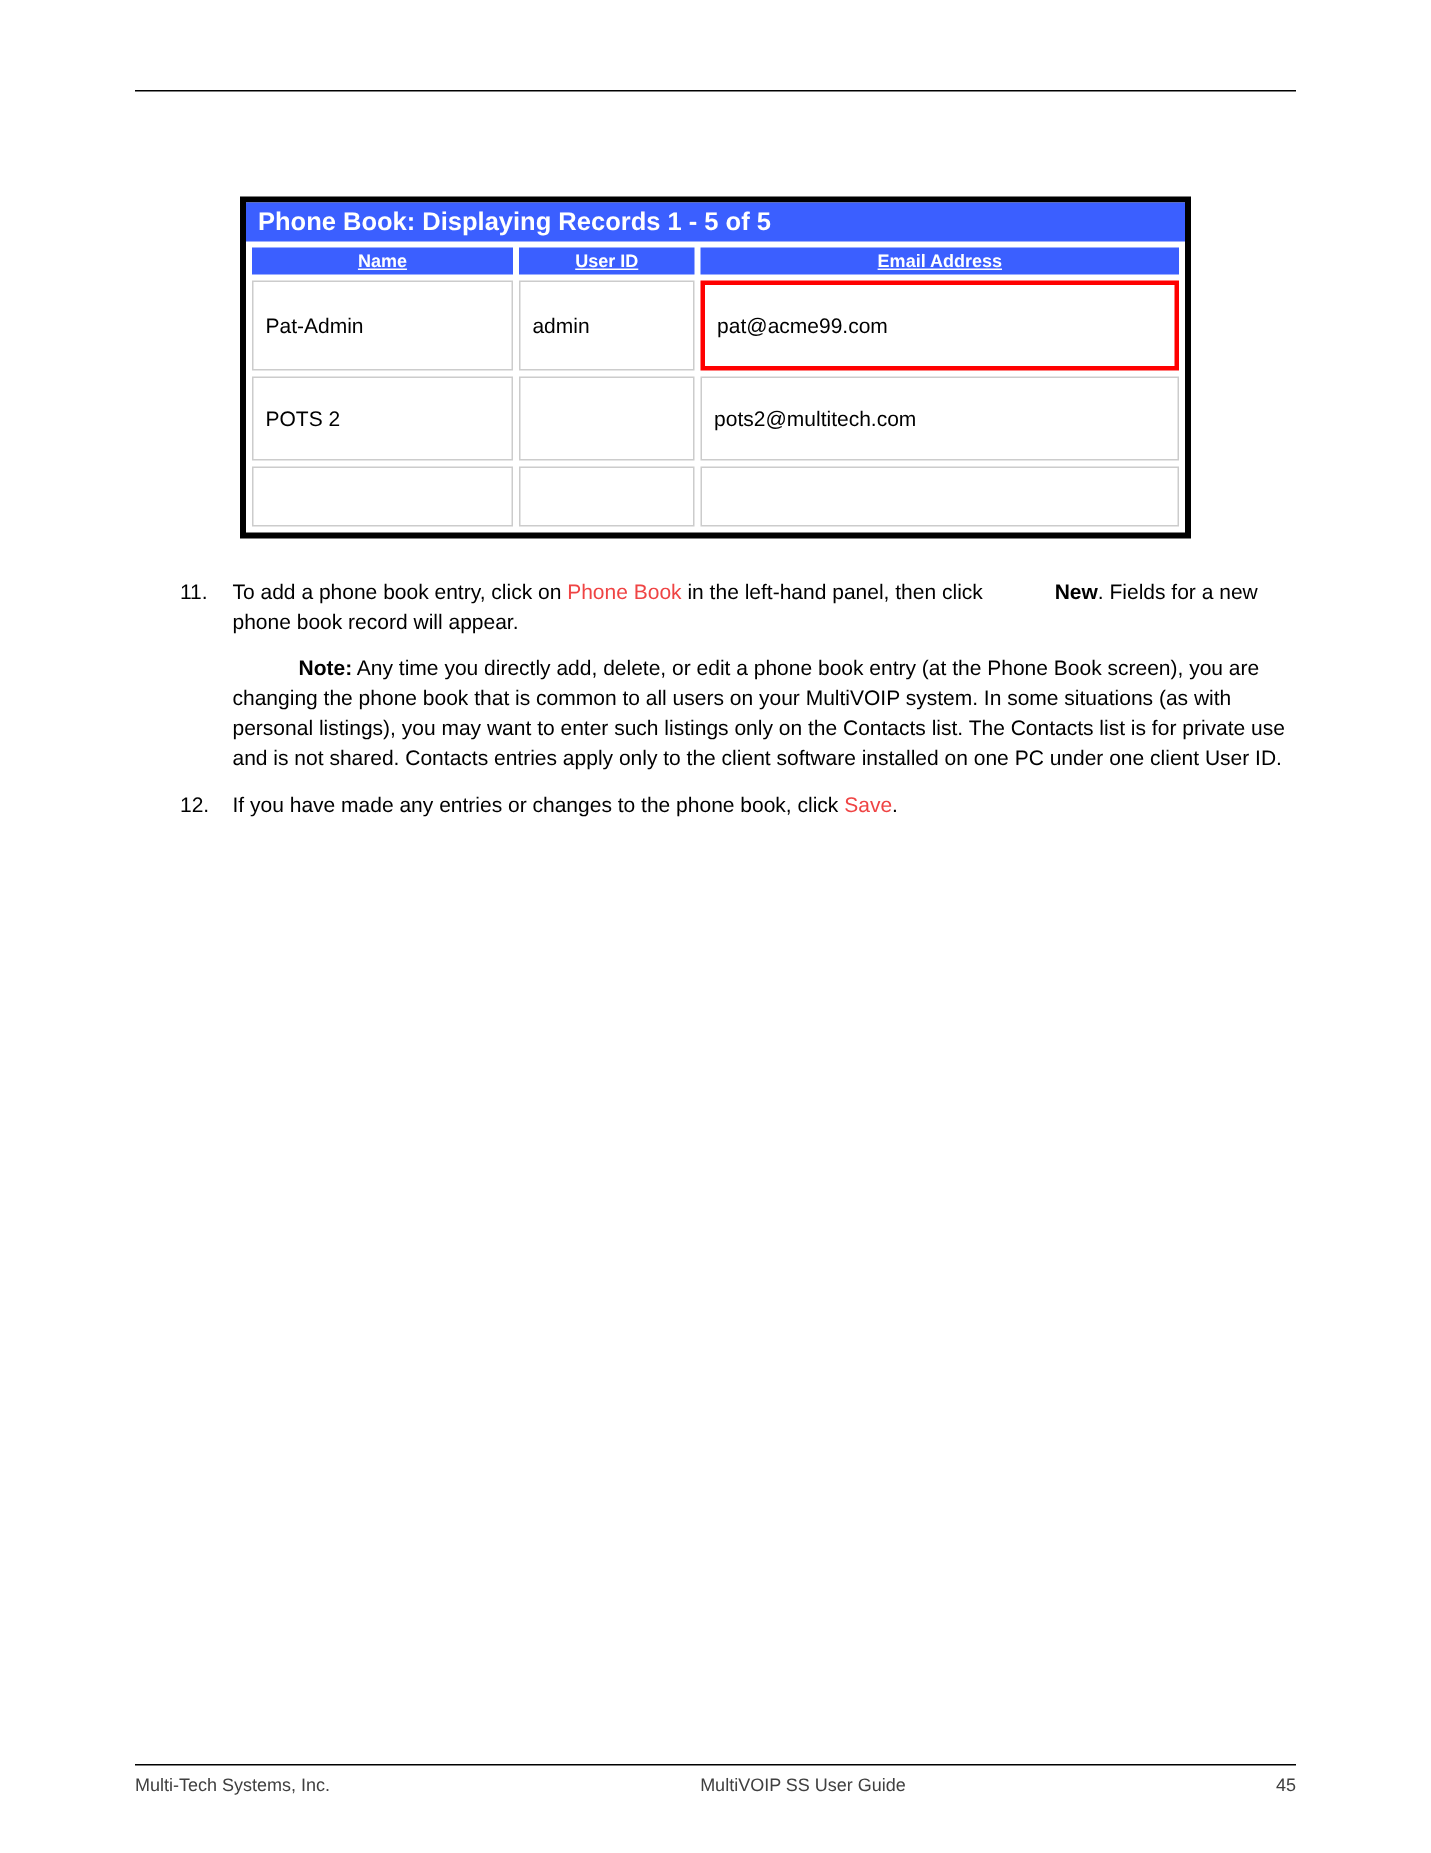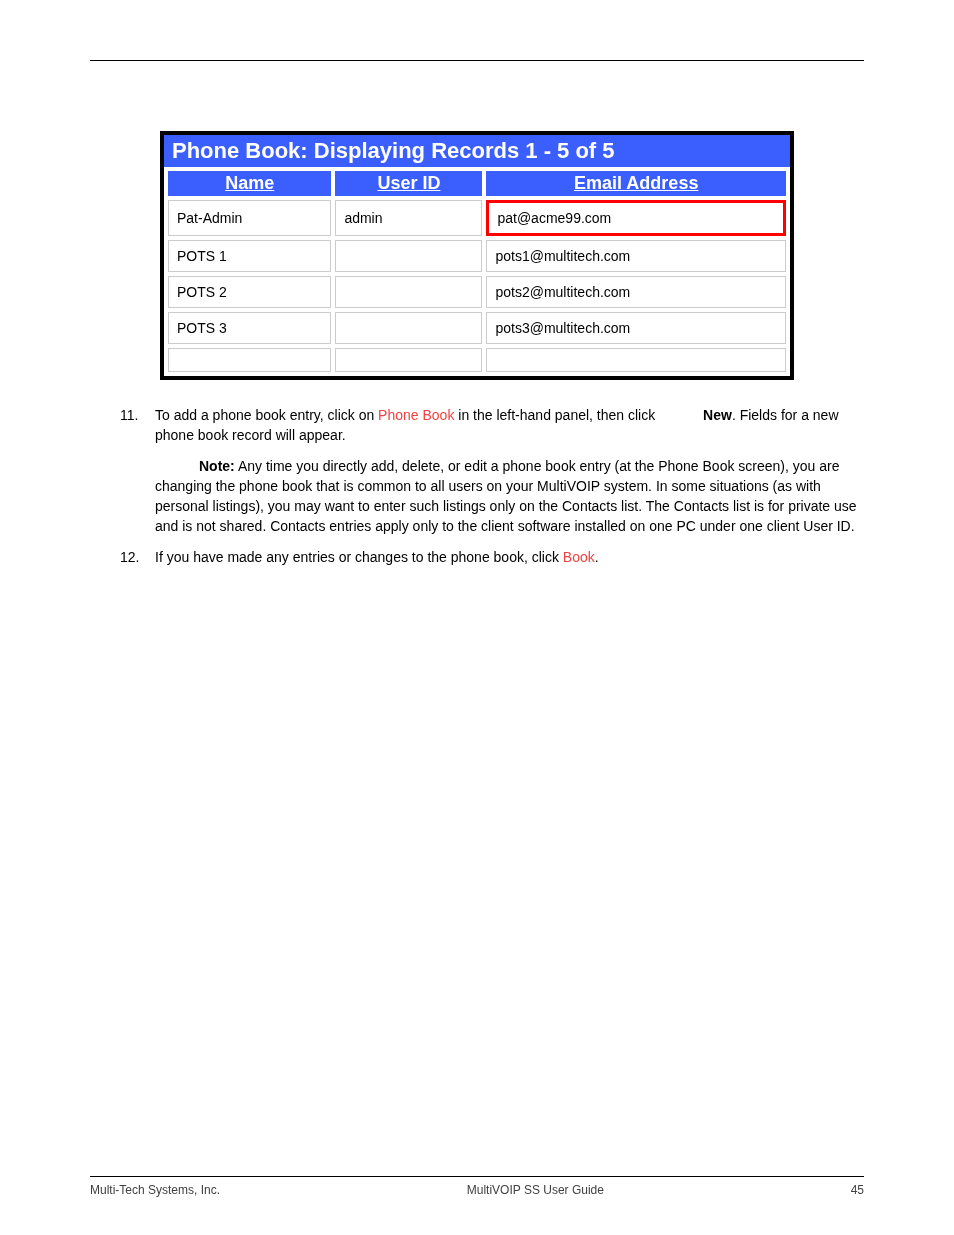--- a/index.html
+++ b/index.html
@@ -30,41 +30,41 @@
   }
   .table-wrap {
     border: 4px solid #000;
     margin: 0 70px 25px 70px;
     background: #fff;
   }
   .title-bar {
     background: #3b5fff;
     color: #fff;
     font-weight: bold;
-    font-size: 22px;
+    font-size: 17px;
     padding: 3px 8px;
   }
   table.pb {
     width: 100%;
     border-collapse: separate;
     border-spacing: 4px;
   }
   table.pb th {
     background: #3b5fff;
     color: #fff;
     font-weight: bold;
-    font-size: 18px;
+    font-size: 12px;
     padding: 2px 6px;
     text-align: center;
     text-decoration: underline;
   }
   table.pb td {
     background: #fff;
     border: 1px solid #ccc;
-    padding: 7px 8px;
+    padding: 19px 8px;
     font-size: 14px;
     height: 24px;
   }
   td.highlight {
     border: 3px solid #ff0000 !important;
   }
   .body-text {
     margin: 0 0 0 30px;
     font-size: 14px;
     line-height: 1.45;
@@ -113,33 +113,23 @@
           <th>Email Address</th>
         </tr>
       </thead>
       <tbody id="pb-body">
           <tr>
             <td>Pat-Admin</td>
             <td>admin</td>
             <td class="highlight">pat@acme99.com</td>
           </tr>
           <tr>
-            <td>POTS 1</td>
-            <td></td>
-            <td>pots1@multitech.com</td>
-          </tr>
-          <tr>
             <td>POTS 2</td>
             <td></td>
             <td>pots2@multitech.com</td>
-          </tr>
-          <tr>
-            <td>POTS 3</td>
-            <td></td>
-            <td>pots3@multitech.com</td>
           </tr>
           <tr>
             <td></td>
             <td></td>
             <td></td>
           </tr>
         </tbody>
     </table>
   </div>
 
@@ -151,21 +141,21 @@
       </div>
     </div>
 
     <div class="note-box">
       <span class="bold">Note:</span><span> Any time you directly add, delete, or edit a phone book entry (at the Phone Book screen), you are changing the phone book that is common to all users on your MultiVOIP system. In some situations (as with personal listings), you may want to enter such listings only on the Contacts list. The Contacts list is for private use and is not shared. Contacts entries apply only to the client software installed on one PC under one client User ID.</span>
     </div>
 
     <div class="step">
       <div class="num">12.</div>
       <div class="txt">
-        <span>If you have made any entries or changes to the phone book, click </span><a class="link">Book</a><span>.</span>
+        <span>If you have made any entries or changes to the phone book, click </span><a class="link">Save</a><span>.</span>
       </div>
     </div>
   </div>
 
   <div class="footer">
     <div class="footer-rule"></div>
     <div class="footer-row">
       <span>Multi-Tech Systems, Inc.</span>
       <span>MultiVOIP SS User Guide</span>
       <span>45</span>

